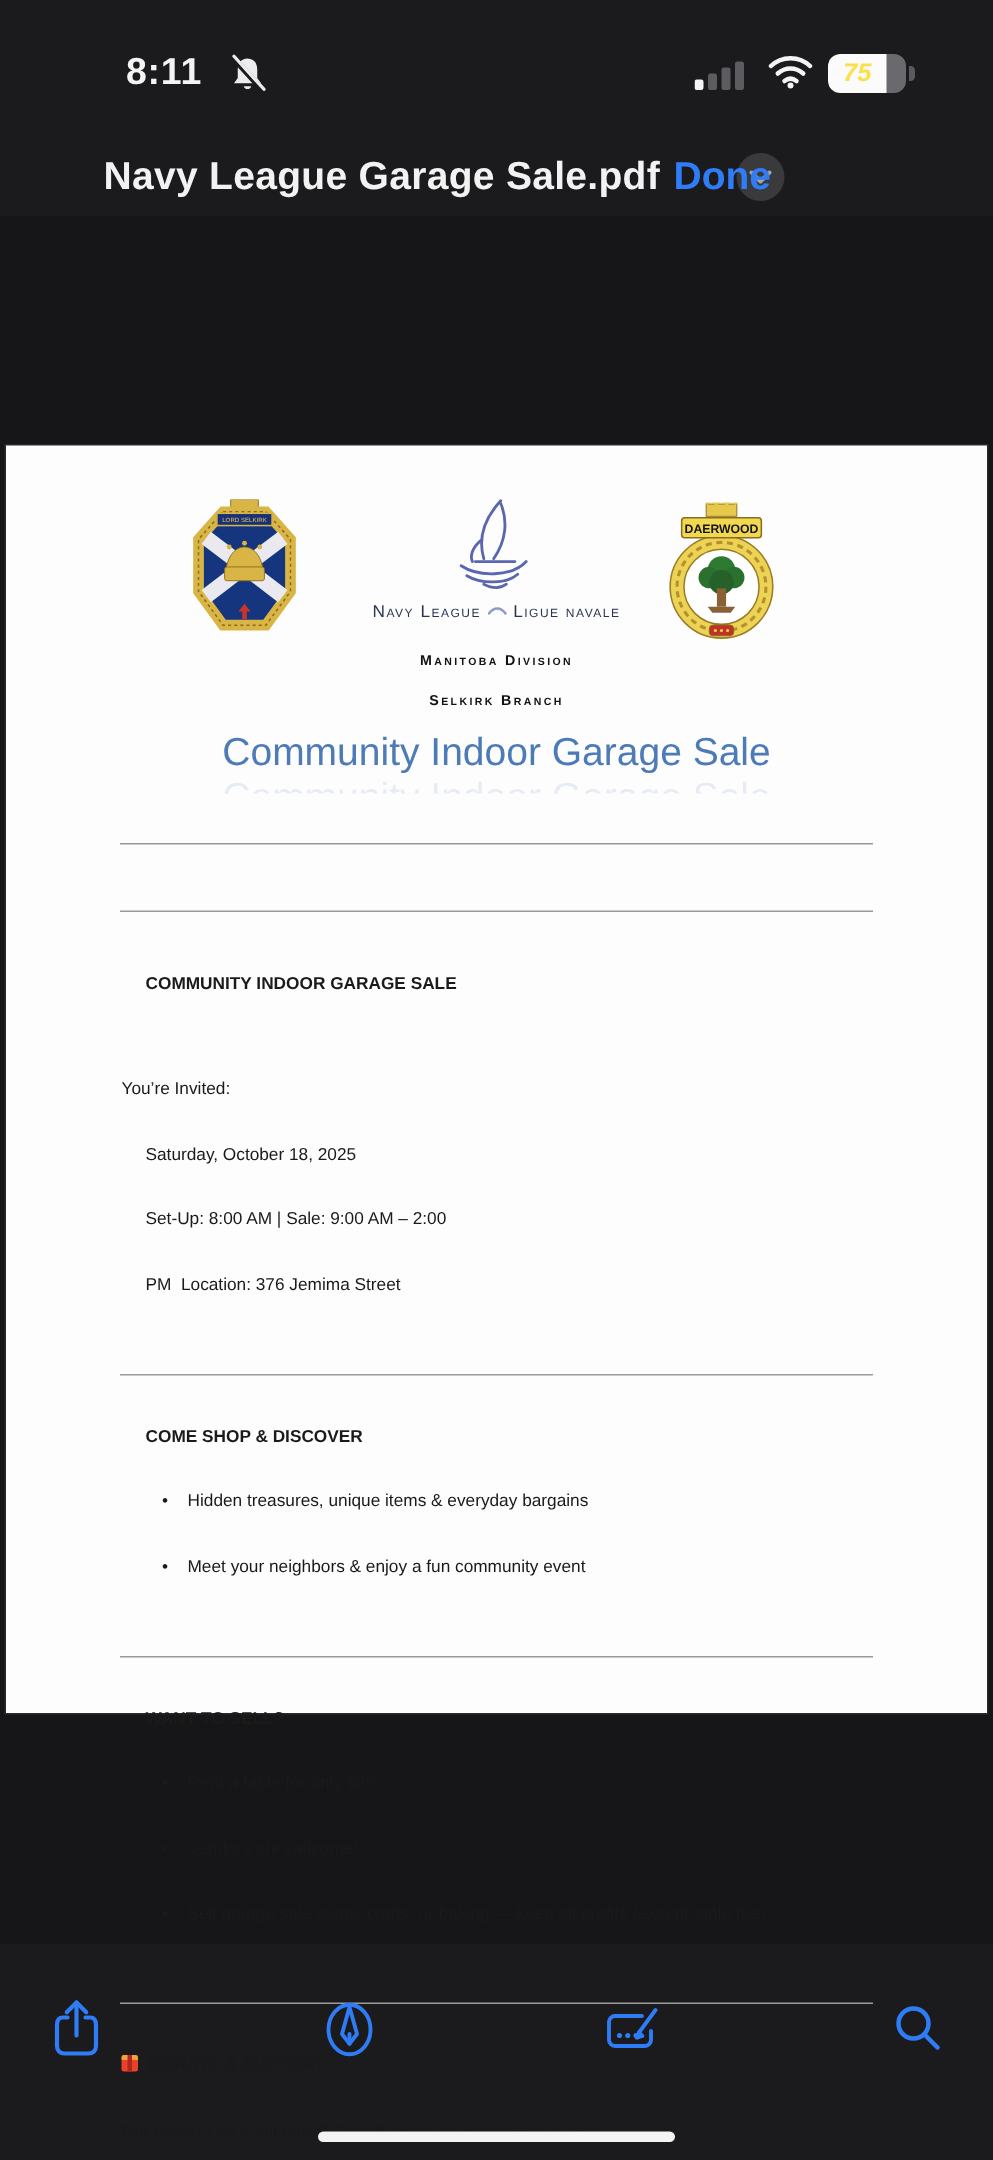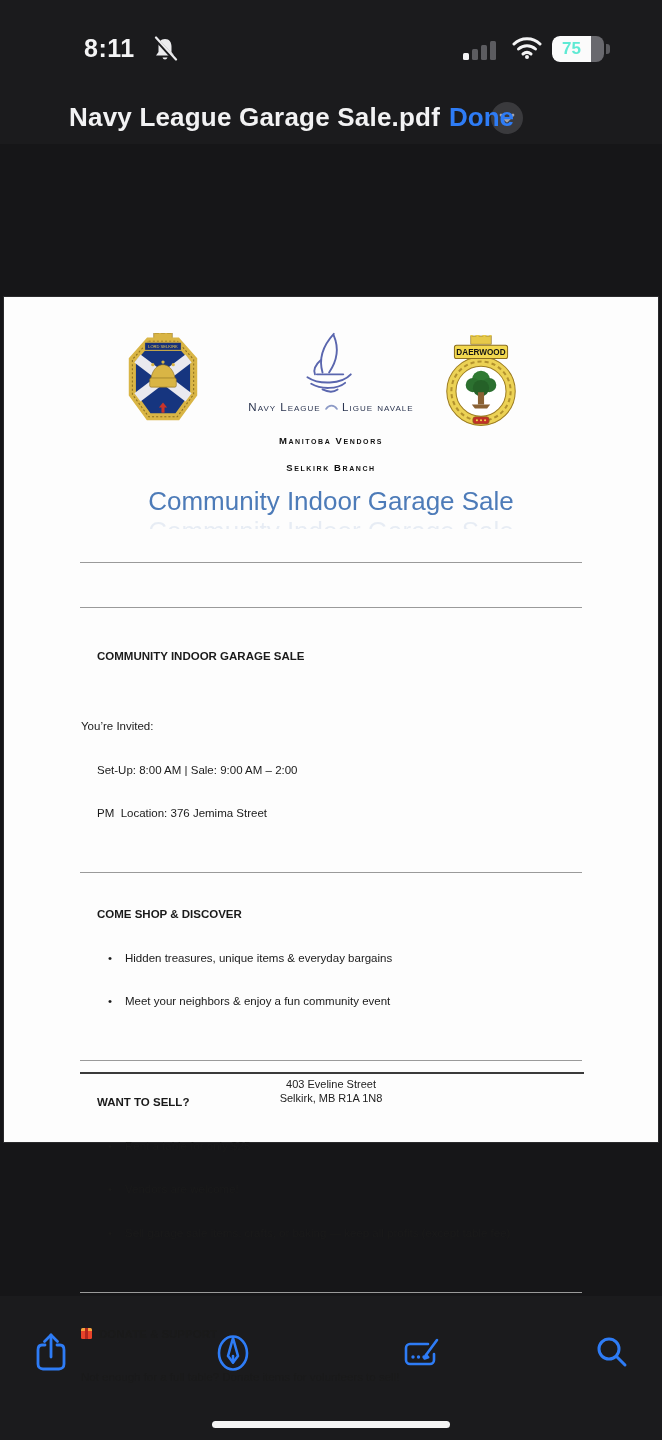--- a/index.html
+++ b/index.html
@@ -10,21 +10,21 @@
     -webkit-font-smoothing:antialiased;
   }
   
   .statusbar{position:absolute;top:28px;left:0;width:662px;height:44px;}
   .time{position:absolute;left:84px;top:6px;color:#f4f4f5;font-size:25px;font-weight:700;letter-spacing:.5px;}
   .bell{position:absolute;left:152px;top:8px;}
   .sig{position:absolute;left:463px;top:12px;}
   .wifi{position:absolute;left:512px;top:8px;}
   .battery{position:absolute;left:552px;top:8px;width:52px;height:26px;border-radius:8px;background:#69696e;overflow:hidden;}
   .battery .fill{position:absolute;left:0;top:0;bottom:0;width:75%;background:#fbfbfb;border-radius:8px 0 0 8px;}
-  .battery .pct{position:absolute;left:0;top:0;width:75%;height:100%;display:flex;align-items:center;justify-content:center;color:#5eead4;font-size:17px;font-weight:700;}
+  .battery .pct{position:absolute;left:0;top:0;width:75%;height:100%;display:flex;align-items:center;justify-content:center;color:#fde047;font-size:17px;font-weight:700;font-style:italic;}
   .battery-nub{position:absolute;left:606px;top:16px;width:4px;height:10px;background:#5a5a5e;border-radius:0 3px 3px 0;}
   
   .navbar{position:absolute;top:96px;left:0;width:538px;height:48px;}
   .doc-title{position:absolute;left:69px;top:6px;color:#f2f2f3;font-size:26px;font-weight:700;letter-spacing:.2px;max-width:410px;white-space:nowrap;}
   .chev-btn{position:absolute;left:491px;top:6px;width:32px;height:32px;border-radius:50%;background:#3a3a3d;display:flex;align-items:center;justify-content:center;}
   .done-btn{position:absolute;right:24px;top:6px;color:#2e7cf6;font-size:26px;font-weight:700;}
   
   .pdf-area{position:absolute;left:0;top:144px;width:662px;height:1152px;background:#161618;}
   .page{position:absolute;left:4px;top:153px;width:654px;height:845px;background:#fdfdfd;box-shadow:0 0 0 1px #2a2a2c;color:#1a1a1a;}
   
@@ -162,32 +162,33 @@
       <path d="M33 68 h18 l-3 4 h-12 Z" fill="#8a6134"></path>
       <rect x="16" y="10" width="52" height="13" rx="2" fill="#f2d84f" stroke="#8a6d1f" stroke-width="1"></rect>
       <text x="42" y="20" font-size="8" font-weight="bold" fill="#141414" text-anchor="middle">DAERWOOD</text>
       <rect x="34" y="80" width="16" height="7" rx="2.5" fill="#c03127" stroke="#8a6d1f" stroke-width="0.6"></rect>
       <circle cx="38" cy="83.5" r="1" fill="#f2d84f"></circle>
           <circle cx="42" cy="83.5" r="1" fill="#f2d84f"></circle>
           <circle cx="46" cy="83.5" r="1" fill="#f2d84f"></circle>
     </svg>
   </span>
 
-  <div class="division">Manitoba Vendors</div>
+  <div class="division">Manitoba Division</div>
   <div class="branch">Selkirk Branch</div>
 
   <div class="big-title">Community Indoor Garage Sale</div>
   <div class="big-title-ghost">Community Indoor Garage Sale</div>
 
   <div class="flow">
     <div class="rule first"></div>
     <div class="rule gap10"></div>
     <div class="h0" style="margin-top:7px">COMMUNITY INDOOR GARAGE SALE</div>
 
     <div class="flush" style="margin-top:12px">You’re Invited:</div>
+    <div class="ind">Saturday, October 18, 2025</div>
     <div class="ind">Set-Up: 8:00 AM | Sale: 9:00 AM – 2:00</div>
     <div class="ind">PM  Location: 376 Jemima Street</div>
 
     <div class="rule" style="margin-top:8px"></div>
     <div class="h">COME SHOP &amp; DISCOVER</div>
     <div class="bullet">Hidden treasures, unique items &amp; everyday bargains</div>
     <div class="bullet">Meet your neighbors &amp; enjoy a fun community event</div>
 
     <div class="rule" style="margin-top:8px"></div>
     <div class="h">WANT TO SELL?</div>
@@ -212,25 +213,20 @@
     
 
     
     
     
     
     
     
   </div>
 
-  <div class="foot">
-    <div class="thick"></div>
-    <div class="l first">403 Eveline Street</div>
-    <div class="l">Selkirk, MB R1A 1N8</div>
-  </div>
 
 </div>
 </div>
 
 <div class="toolbar">
   <span class="tool t-share">
     <svg width="46" height="46" viewBox="0 0 46 46">
       <g fill="none" stroke="#2e7cf6" stroke-width="2.8" stroke-linecap="round" stroke-linejoin="round">
         <path d="M17 15 H14 C11.2 15 10 17 10 20 V34 C10 37 12 39 15 39 H31 C34 39 36 37 36 34 V20 C36 17 34.8 15 32 15 H29"></path>
         <line x1="23" y1="27" x2="23" y2="5"></line>

